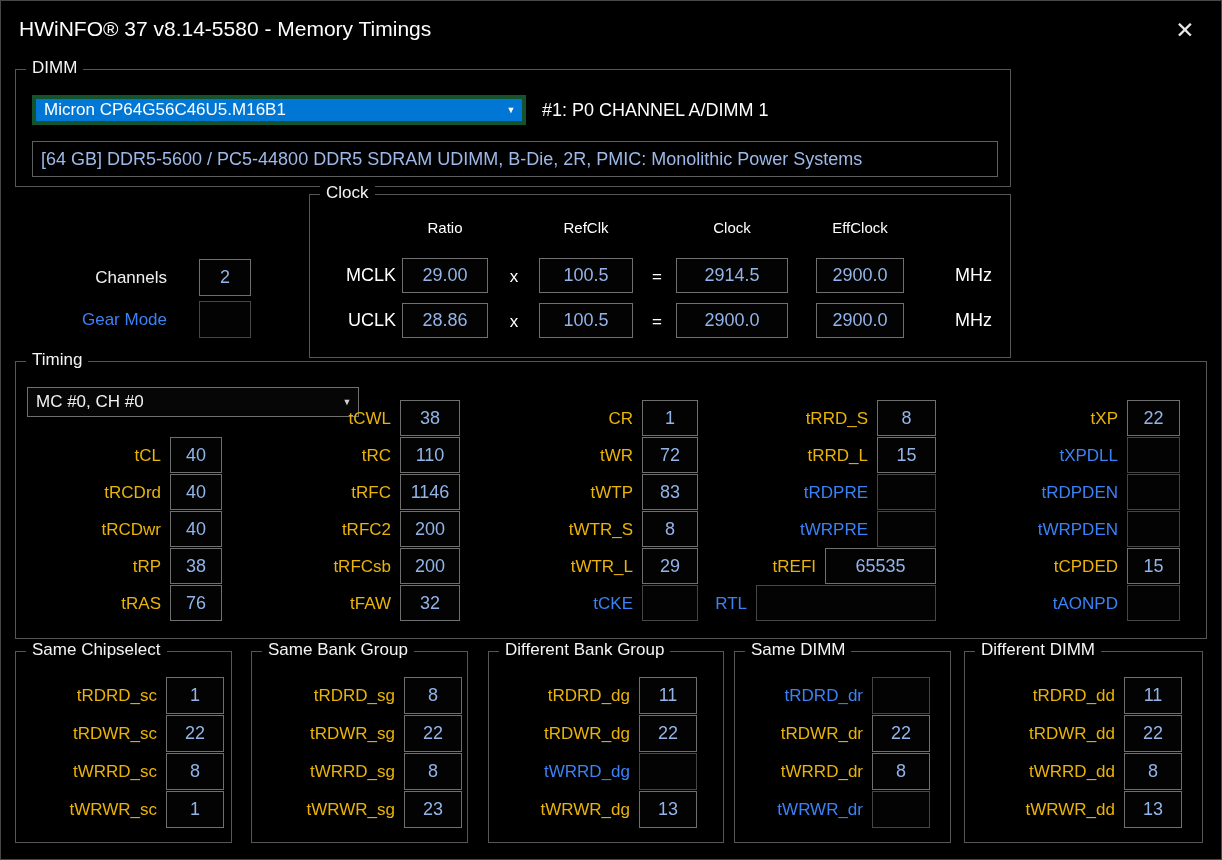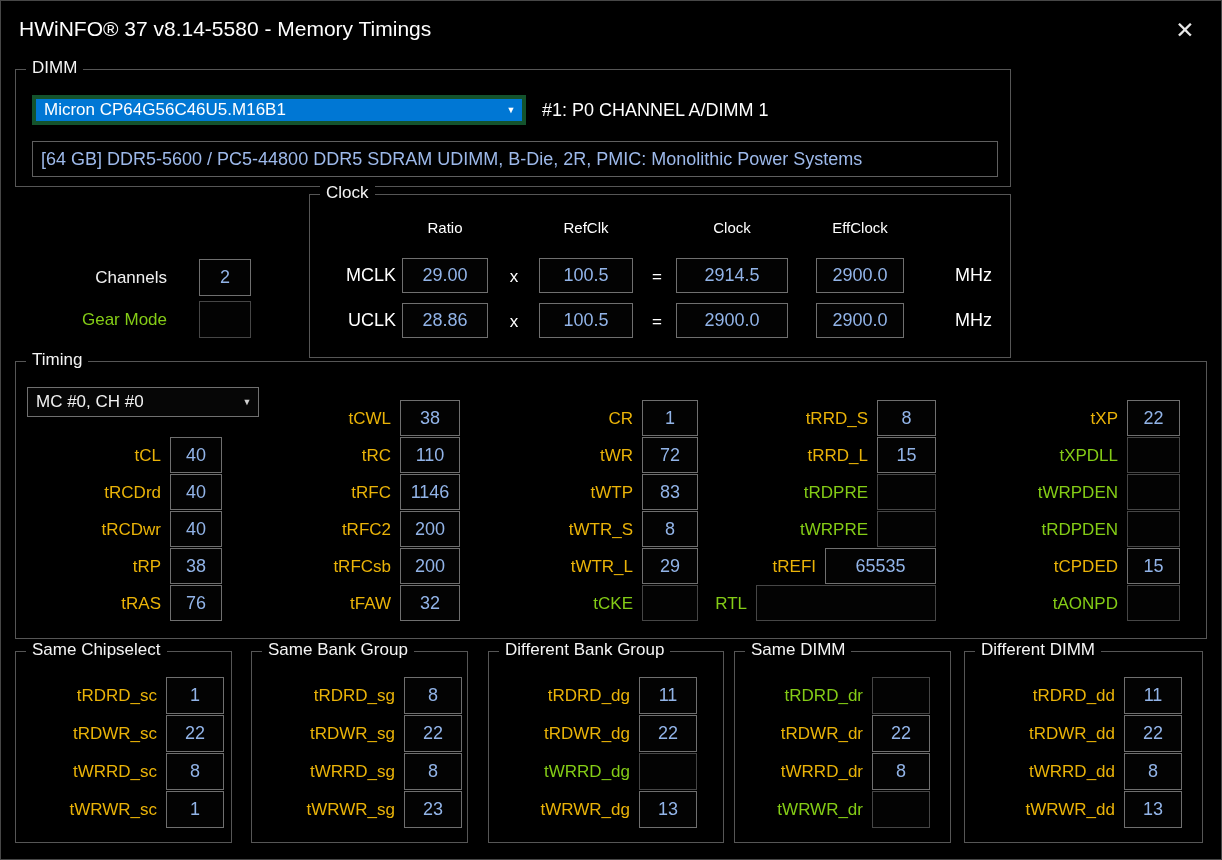--- a/index.html
+++ b/index.html
@@ -22,21 +22,21 @@
   #dimm-combo .arrow{color:#ffffff;}
   #dimm-slot{position:absolute;left:526px;top:25px;height:30px;line-height:30px;font-size:18px;color:#ffffff;white-space:nowrap;}
   #dimm-info{position:absolute;left:16px;top:71px;width:966px;height:36px;border:1px solid #5f5f5f;line-height:34px;padding-left:8px;font-size:18px;color:#9db9ea;white-space:nowrap;}
   
   .side-row{position:absolute;display:flex;}
   .side-label{width:120px;text-align:right;font-size:17px;line-height:37px;margin-right:32px;}
   #row-channels{left:46px;top:258px;}
   #row-gear{left:46px;top:300px;}
   .vbox{border:1px solid #6f6f6f;background:#030303;text-align:center;color:#92b4e8;font-size:18px;display:flex;align-items:center;justify-content:center;}
   .side-row .vbox{width:52px;height:37px;}
-  .disabled .side-label,.disabled .t-label{color:#84cc16;}
+  .disabled .side-label,.disabled .t-label{color:#3b82f6;}
   .disabled .vbox{border-color:#464646;}
   
   .clk-header{position:absolute;top:24px;font-size:15px;color:#fff;text-align:center;}
   .h-ratio{left:92px;width:86px;}
   .h-refclk{left:229px;width:94px;}
   .h-clock{left:366px;width:112px;}
   .h-eff{left:500px;width:100px;}
   #clock-rows{position:absolute;left:0;top:63px;width:100%;}
   .clk-row{position:relative;height:35px;margin-bottom:10px;}
   .clk-row span{position:absolute;top:0;}
@@ -44,21 +44,21 @@
   .clk-row .vbox{position:absolute;top:0;height:35px;font-size:18px;}
   .b-ratio{left:92px;width:86px;}
   .b-refclk{left:229px;width:94px;}
   .b-clock{left:366px;width:112px;}
   .b-eff{left:506px;width:88px;}
   .sym{font-size:17px;color:#fff;text-align:center;line-height:38px;}
   .s-mul{left:190px;width:28px;}
   .s-eq{left:333px;width:28px;}
   .clk-unit{left:612px;width:70px;font-size:18px;line-height:35px;color:#fff;text-align:right;}
   
-  #timing-combo{left:11px;top:25px;width:232px;background:#060606;border:1px solid #707070;color:#f2f2f2;}
+  #timing-combo{left:11px;top:25px;width:332px;background:#060606;border:1px solid #707070;color:#f2f2f2;}
   #timing-combo .arrow{color:#cfcfcf;}
   .t-col{position:absolute;}
   .c1{left:40px;top:75px;width:166px;}
   .c2{left:272px;top:38px;width:172px;}
   .c3{left:513px;top:38px;width:169px;}
   .c4{left:748px;top:38px;width:172px;}
   .c5{left:998px;top:38px;width:166px;}
   .t-row{display:flex;height:37px;justify-content:flex-end;}
   .t-label{flex:1;text-align:right;font-size:17px;line-height:37px;margin-right:9px;white-space:nowrap;color:#eab308;}
   .t-col .vbox{width:52px;height:36px;flex:0 0 auto;}
@@ -257,25 +257,25 @@
       <div class="t-col c5">
         <div class="t-row">
     <span class="t-label">tXP</span>
     <span class="vbox">22</span>
   </div>
         <div class="t-row disabled">
     <span class="t-label">tXPDLL</span>
     <span class="vbox"></span>
   </div>
         <div class="t-row disabled">
+    <span class="t-label">tRDPDEN</span>
+    <span class="vbox"></span>
+  </div>
+        <div class="t-row disabled">
     <span class="t-label">tWRPDEN</span>
-    <span class="vbox"></span>
-  </div>
-        <div class="t-row disabled">
-    <span class="t-label">tRDPDEN</span>
     <span class="vbox"></span>
   </div>
         <div class="t-row">
     <span class="t-label">tCPDED</span>
     <span class="vbox">15</span>
   </div>
         <div class="t-row disabled">
     <span class="t-label">tAONPD</span>
     <span class="vbox"></span>
   </div>

